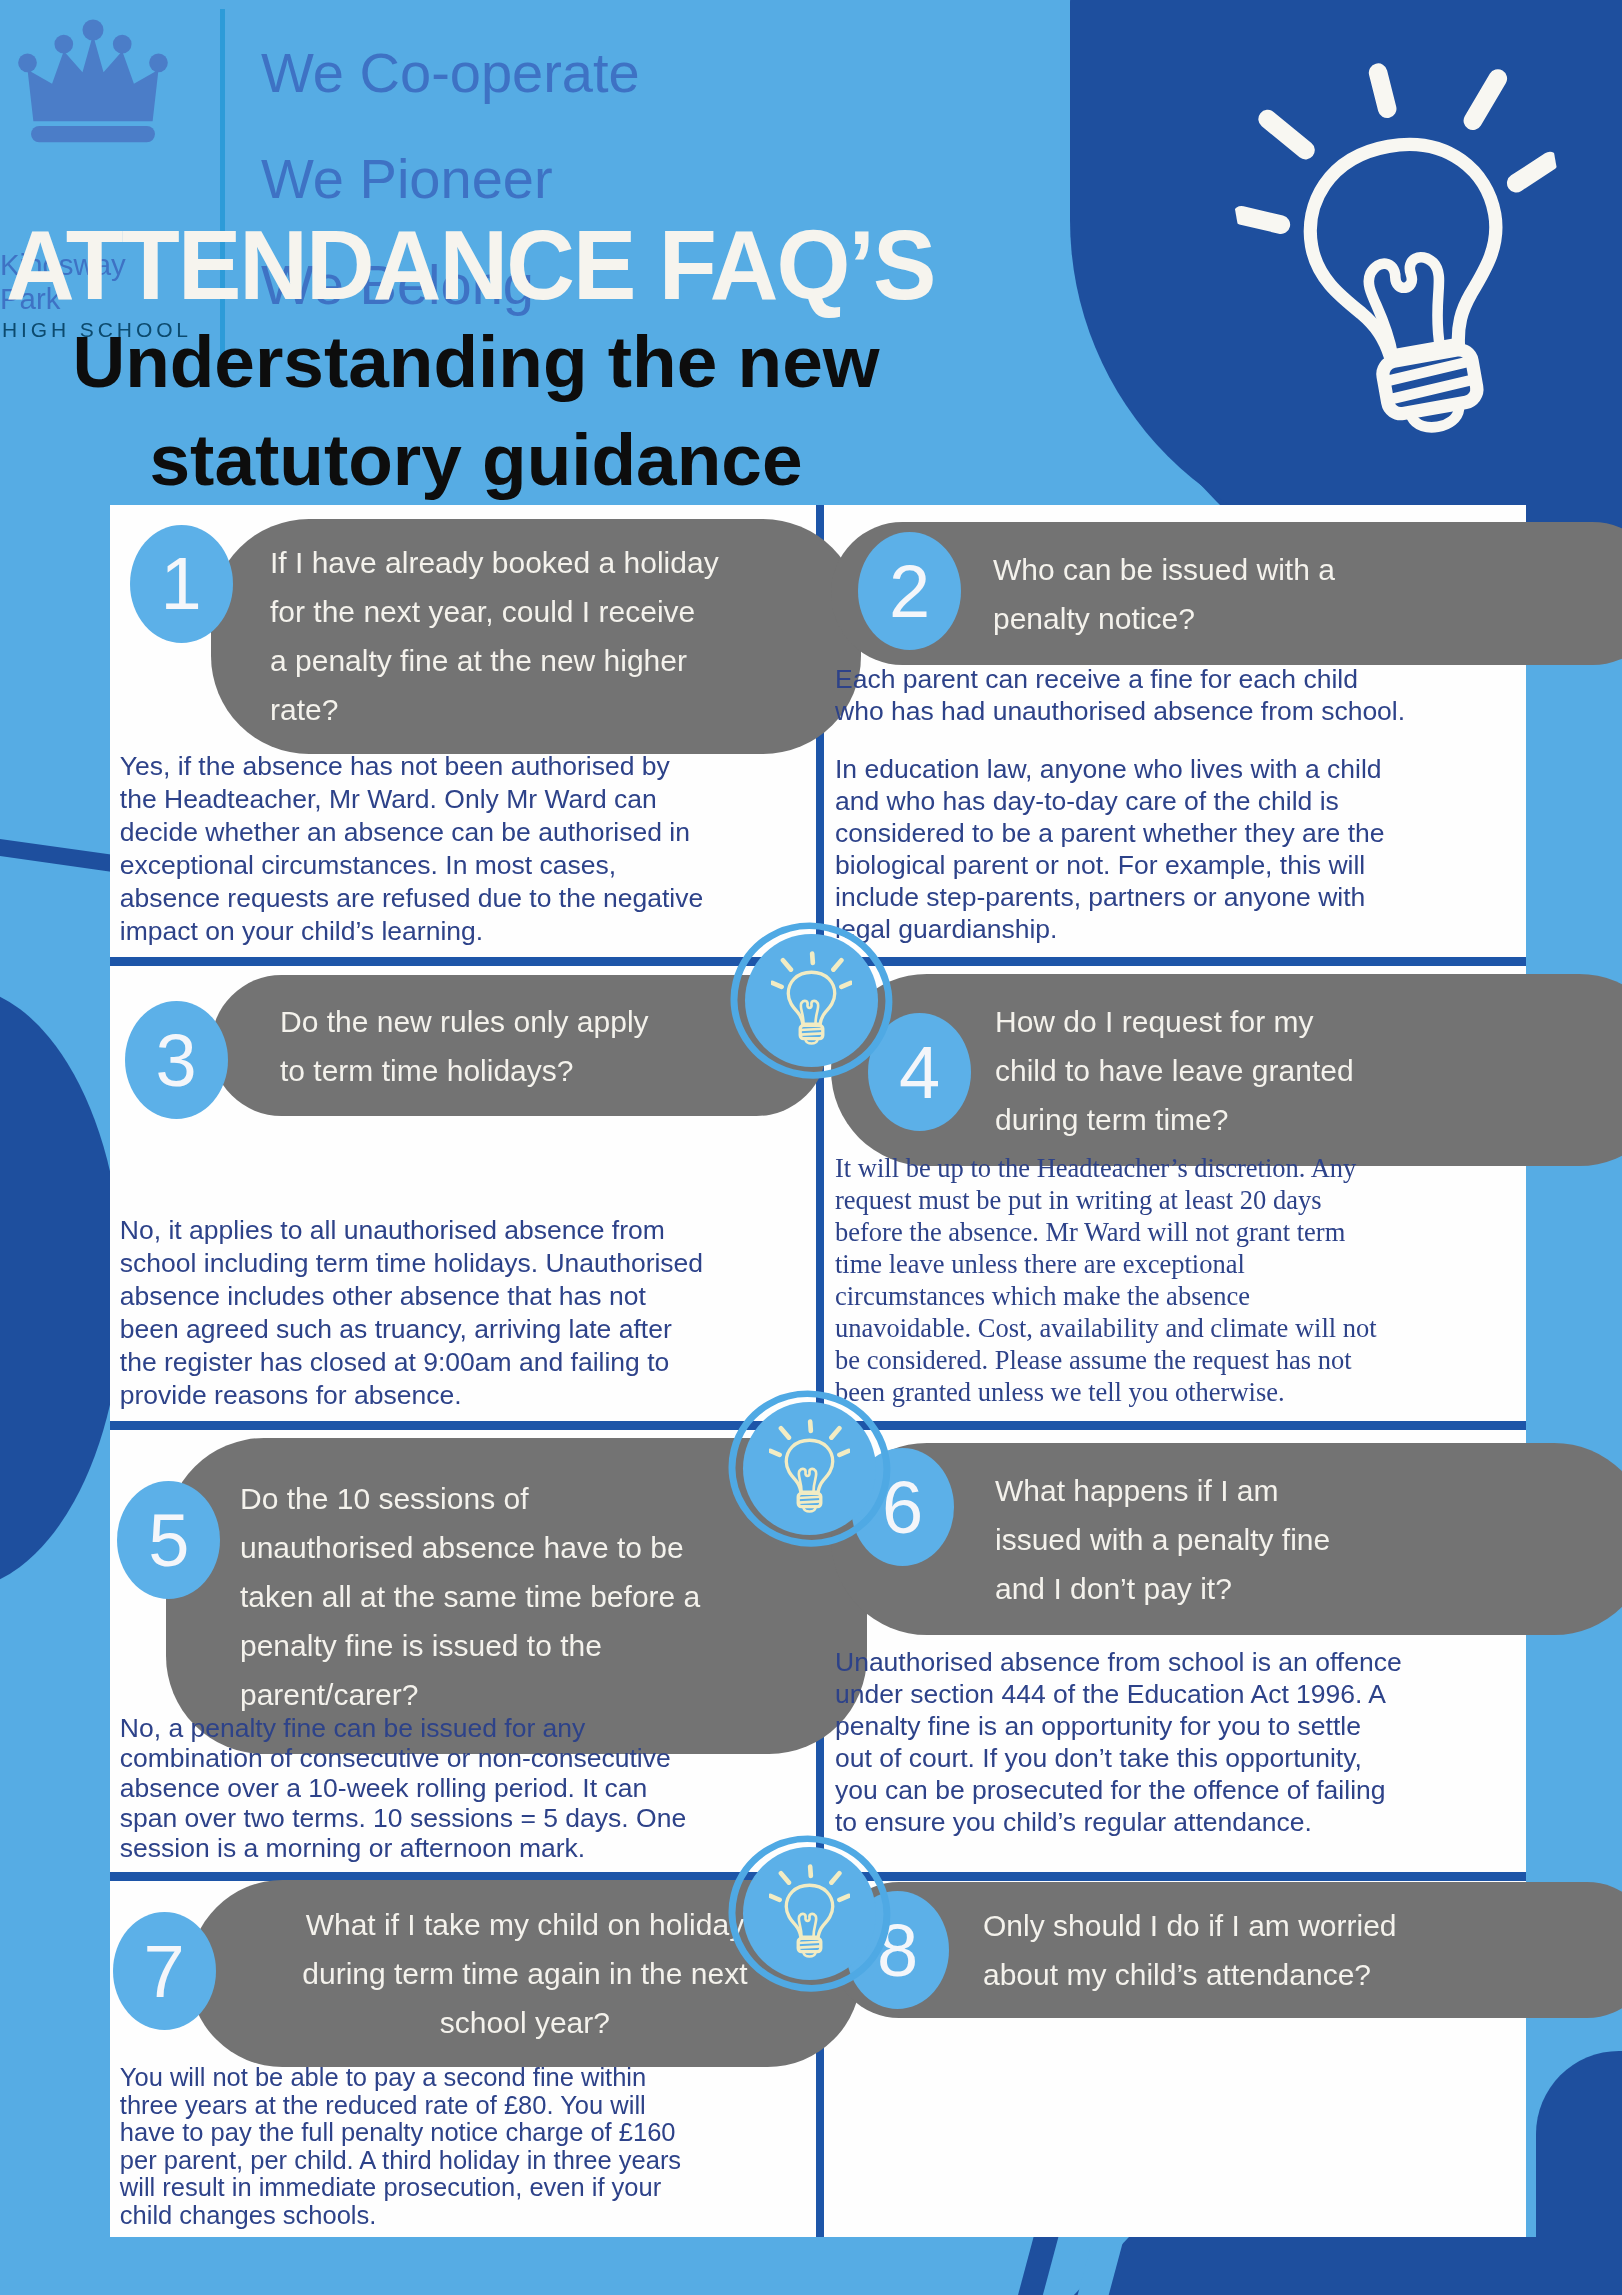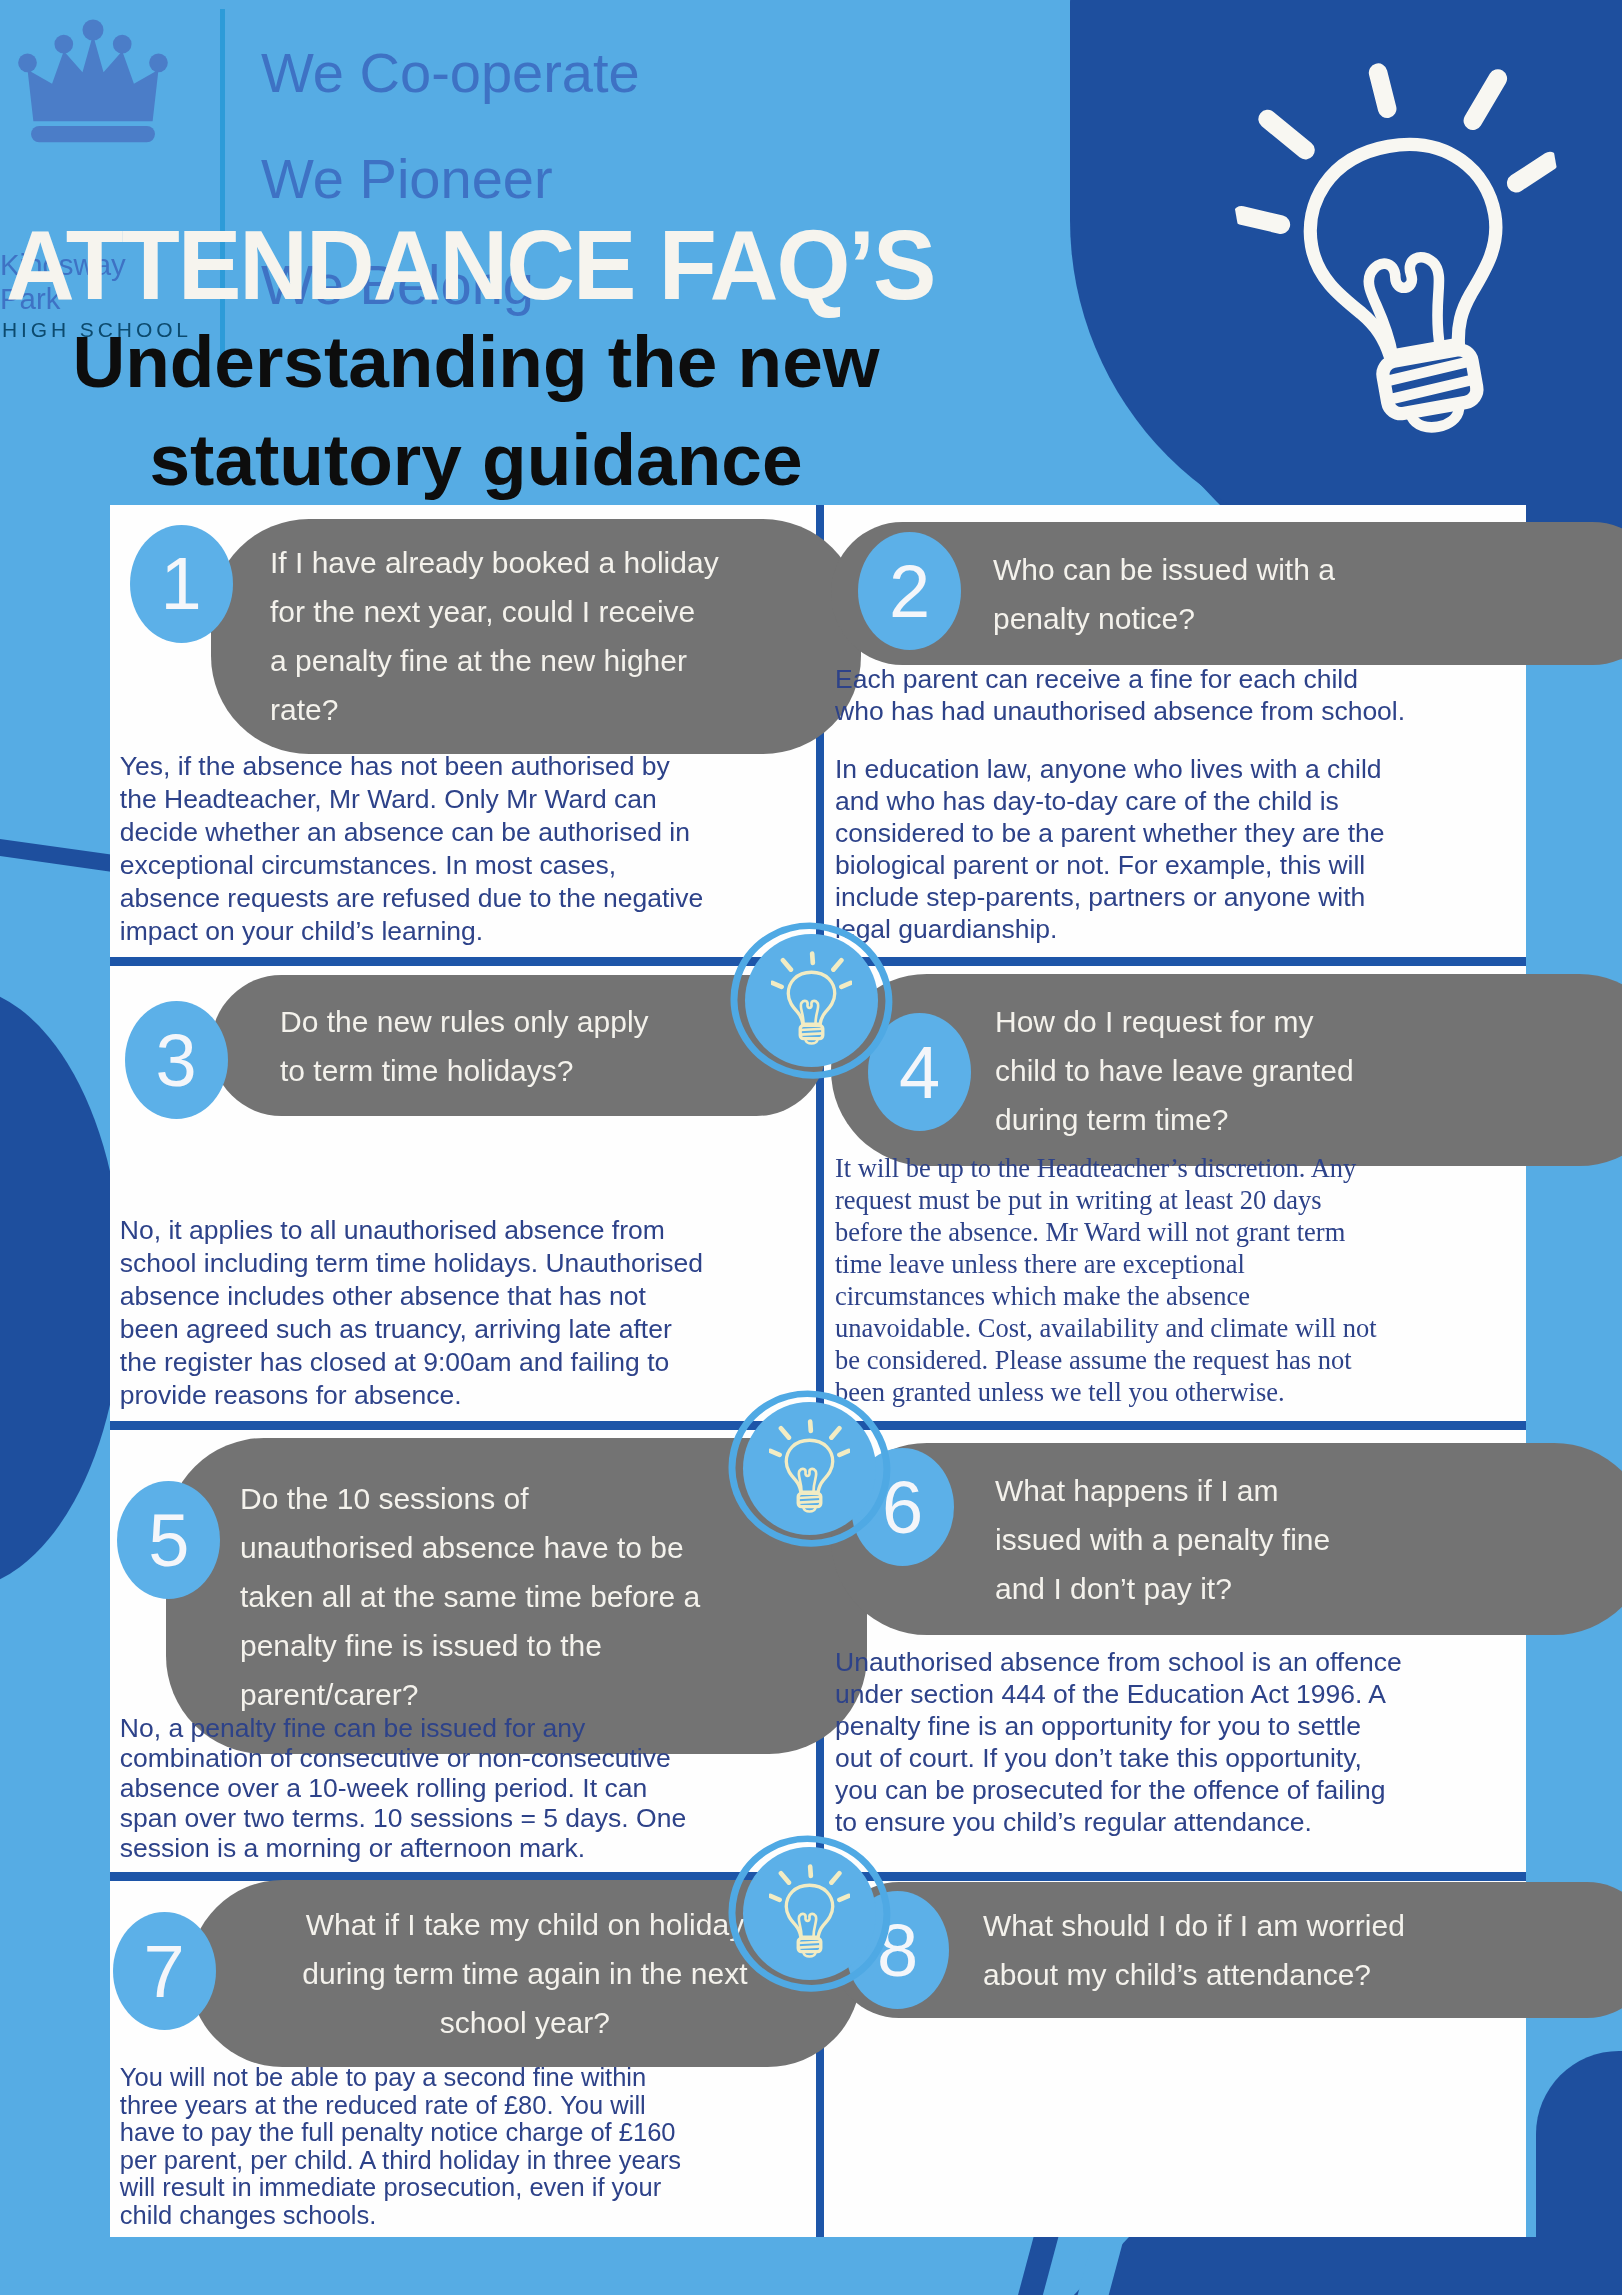--- a/index.html
+++ b/index.html
@@ -215,21 +215,21 @@
 during term time again in the next
 school year?</span></div>
     <div class="abs badge b7">7</div>
     <div class="abs answer a7">You will not be able to pay a second fine within
 three years at the reduced rate of £80. You will
 have to pay the full penalty notice charge of £160
 per parent, per child. A third holiday in three years
 will result in immediate prosecution, even if your
 child changes schools.</div>
 
-    <div class="abs pill p8"><span>What should I do if I am worried
+    <div class="abs pill p8"><span>Only should I do if I am worried
 about my child’s attendance?</span></div>
     <div class="abs badge b8">8</div>
 
     <div class="abs bulb-badge d1">
       <svg viewBox="0 0 122 145">
           <use href="#bulb"></use>
         </svg>
     </div>
     <div class="abs bulb-badge d2">
       <svg viewBox="0 0 122 145">

